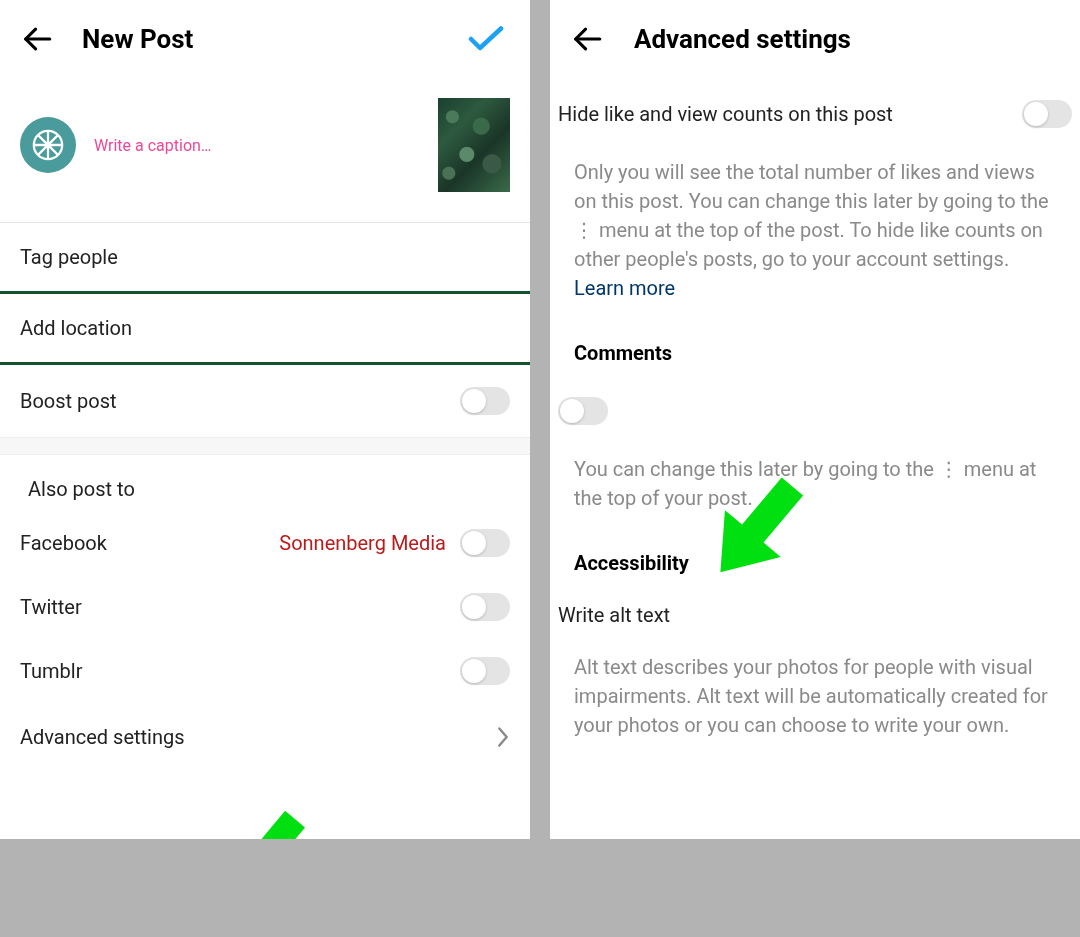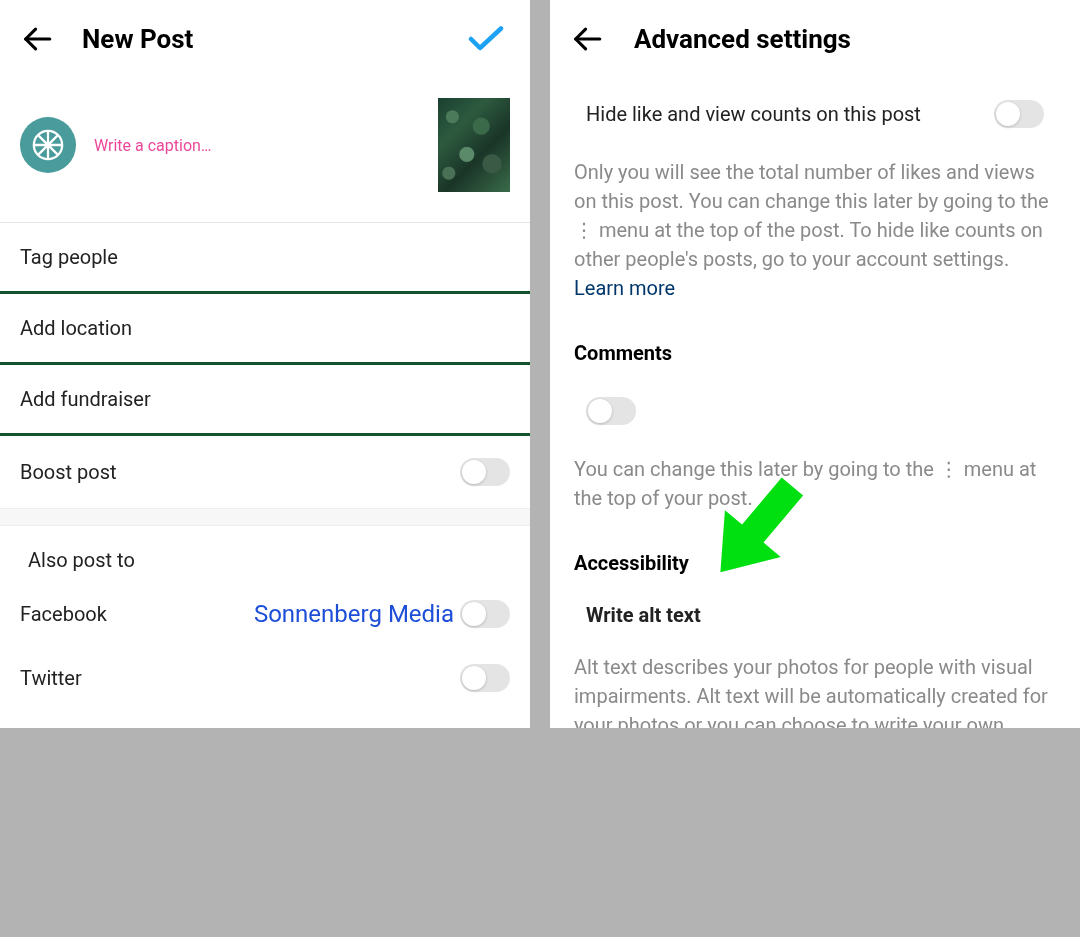--- a/index.html
+++ b/index.html
@@ -6,21 +6,21 @@
   body {
     font-family: -apple-system, BlinkMacSystemFont, "Segoe UI", Roboto, Helvetica, Arial, sans-serif;
     background: #b3b3b3;
     width: 1080px;
     height: 937px;
     display: flex;
     overflow: hidden;
   }
   .panel {
     background: #fff;
-    height: 728px;
+    height: 839px;
     overflow: hidden;
     position: relative;
   }
   .panel-left { width: 530px; }
   .gap { width: 20px; background: #b3b3b3; }
   .panel-right { width: 530px; }
 
   .header {
     display: flex;
     align-items: center;
@@ -94,37 +94,37 @@
   .section-label {
     padding: 22px 20px 10px 28px;
     font-size: 20px;
     color: #222;
   }
   .share-row {
     padding: 18px 20px;
     display: flex; align-items: center; justify-content: space-between;
     font-size: 20px; color: #222;
   }
-  .share-sub { color: #1d4ed8; font-size: 24px; margin-right: 6px; }
+  .share-sub { color: #b91c1c; font-size: 20px; margin-right: 14px; }
 
   .adv-row {
     padding: 22px 20px;
     display: flex; align-items: center; justify-content: space-between;
     font-size: 20px; color: #222; cursor: pointer;
   }
   .chevron { width: 14px; height: 22px; }
 
   
   .r-header {
     display: flex; align-items: center;
     padding: 22px 20px; gap: 30px;
   }
   .r-title { font-size: 26px; font-weight: 700; color:#000; }
   .r-row {
-    padding: 22px 36px;
+    padding: 22px 8px;
     display: flex; align-items: center; justify-content: space-between;
     font-size: 20px; color: #222;
   }
   .r-desc {
     padding: 8px 24px 18px 24px;
     font-size: 20px; color: #8a8a8a; line-height: 1.45;
   }
   .r-desc a { color: #00376b; text-decoration: none; }
   .r-section {
     padding: 20px 24px 10px 24px;
@@ -165,23 +165,20 @@
   </div>
 
   <div class="divider"></div>
 
   <div class="row">
     <span>Tag people</span>
   </div>
   <div class="row">
     <span>Add location</span>
   </div>
-  <div class="row">
-    <span>Add fundraiser</span>
-  </div>
   <div class="row row-noborder">
     <span>Boost post</span>
     <div class="toggle">
         <div class="toggle-knob"></div>
       </div>
   </div>
 
   <div class="section-spacer"></div>
 
   <div class="section-label">Also post to</div>
@@ -251,21 +248,21 @@
   <div class="r-row">
     <div class="toggle">
         <div class="toggle-knob"></div>
       </div>
   </div>
   <div class="r-desc">You can change this later by going to the ⋮ menu at the top of your post.</div>
 
   <div class="r-section">Accessibility</div>
 
   <div class="r-row" style="padding-top:18px;padding-bottom:18px;">
-    <span style="font-weight:700;">Write alt text</span>
+    <span style="font-weight:400;">Write alt text</span>
   </div>
   <div class="r-desc">Alt text describes your photos for people with visual impairments. Alt text will be automatically created for your photos or you can choose to write your own.</div>
 
   <svg class="arrow-annot" style="left:690px; top:455px; width:140px; height:140px; position:fixed;" viewBox="0 0 100 100">
     <g transform="rotate(220 50 50)">
       <polygon points="50 6, 76 42, 60 42, 60 86, 40 86, 40 42, 24 42" fill="#00e010"></polygon>
     </g>
   </svg>
 
 </div>

